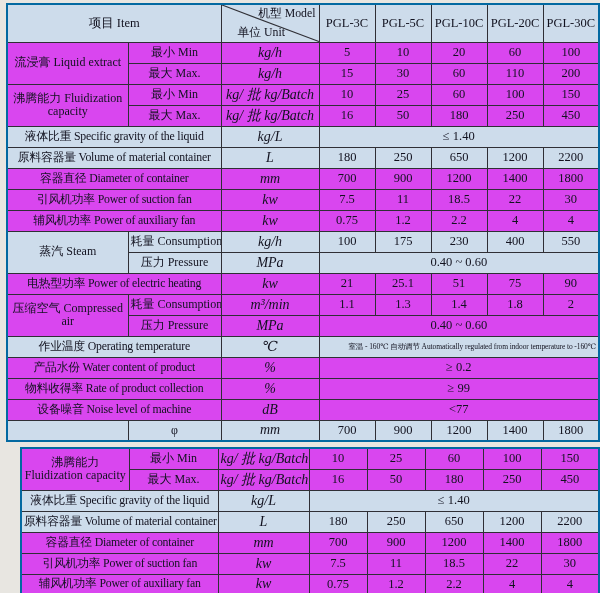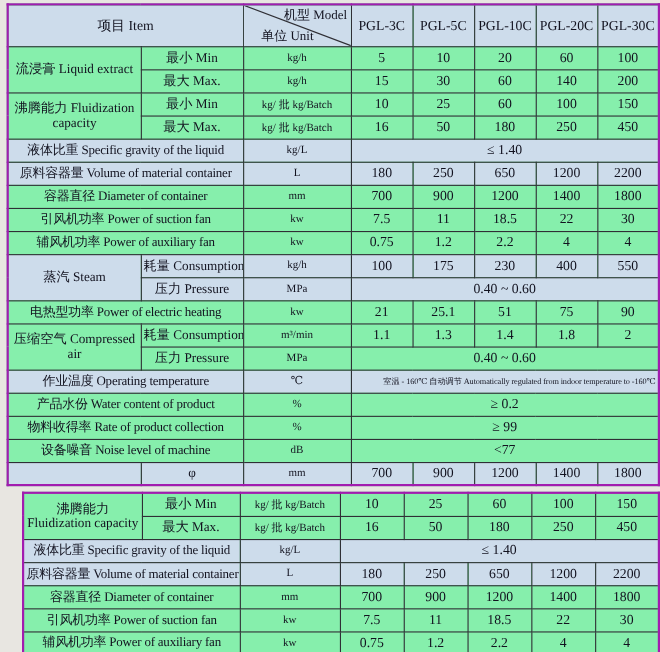--- a/index.html
+++ b/index.html
@@ -8,42 +8,42 @@
     position:relative;
     overflow:hidden;
     background:#e8e6e1;
     font-family:"Liberation Serif","DejaVu Serif",serif;
     color:#12121f;
   }
   table {
     position:absolute;
     border-collapse:collapse;
     table-layout:fixed;
-    background:#86efac;
-    border:2px solid #a21caf;
+    background:#d946ef;
+    border:2px solid #0369a1;
   }
   td,th {
     border:1px solid #2f2f35;
     text-align:center;
     vertical-align:middle;
     padding:0 2px;
     font-weight:normal;
     overflow:hidden;
     white-space:nowrap;
     font-size:12.5px;
   }
   .t1 { left:6px; top:3px; width:592px; }
   .t2 { left:20px; top:447px; width:578px; }
   .t1 tr, .t2 tr { height:21px; }
   .t1 tr.hdr { height:38px; }
   tr.blue td, tr.blue th, td.blue { background:#cddceb; }
   .grp { white-space:normal; line-height:1.12; font-size:12px;font-family:Liberation Serif, serif; }
   .lbl { font-size:11.8px; letter-spacing:-0.2px;font-family:Liberation Serif, serif; }
   .sub { font-size:12px; }
-  .unit { font-size:10px; }
+  .unit { font-size:14px;font-style:italic; }
   .hdr th { font-size:12.5px; }
   .tempspan { font-size:7.5px; letter-spacing:-0.1px;text-align:right; }
   .diag { position:relative; padding:15px; }
   .diag svg { position:absolute; left:0; top:0; width:100%; height:100%; }
   .diag .tr-txt { position:absolute; top:1px; right:3px; font-size:11.8px; }
   .diag .bl-txt { position:absolute; bottom:1px; left:16px; font-size:11.8px; }
 </style>
 </head>
 <body>
 
@@ -83,21 +83,21 @@
     <td>20</td>
     <td>60</td>
     <td>100</td>
   </tr>
   <tr>
     <td class="sub">最大 Max.</td>
     <td class="unit">kg/h</td>
     <td>15</td>
     <td>30</td>
     <td>60</td>
-    <td>140</td>
+    <td>110</td>
     <td>200</td>
   </tr>
   <tr>
     <td class="grp" rowspan="2">沸腾能力 Fluidization capacity</td>
     <td class="sub">最小 Min</td>
     <td class="unit">kg/ 批 kg/Batch</td>
     <td>10</td>
     <td>25</td>
     <td>60</td>
     <td>100</td>

